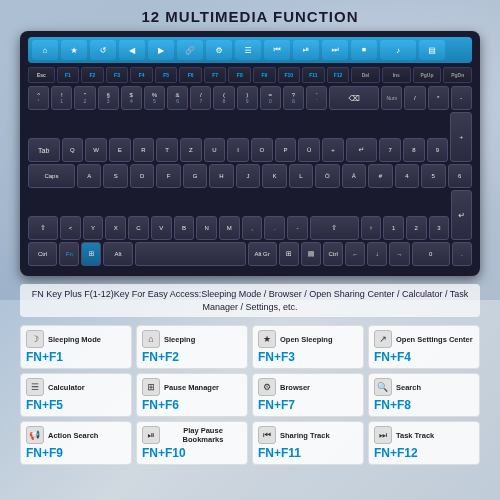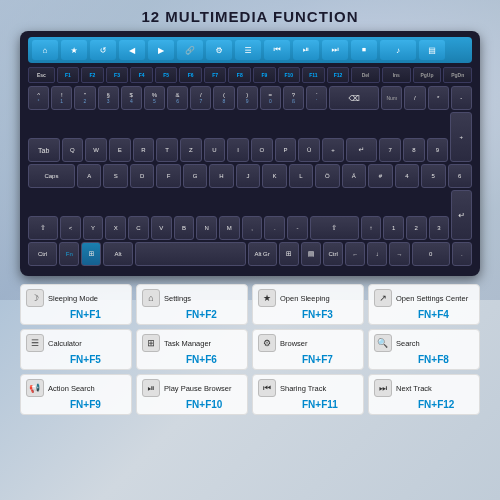--- a/index.html
+++ b/index.html
@@ -203,29 +203,28 @@
       align-items: center;
       justify-content: center;
       font-size: 9px;
       color: #333;
       flex-shrink: 0;
     }
 
     .feature-name {
       font-size: 7.5px;
       color: #222;
-      font-weight: 400;
+      font-weight: 700;
       text-align: center;
     }
 
     .feature-shortcut {
-      font-size: 10px;
+      font-size: 12px;
       color: #0088cc;
       font-weight: bold;
-      margin-left: 44px;
     }
   </style>
 </head>
 <body>
 <div class="bg-photo"></div>
 
 <div class="content">
   <div class="title">12 MULTIMEDIA FUNCTION</div>
 
   <div class="keyboard-wrapper">
@@ -399,33 +398,35 @@
       <div class="key" style="font-size:7px;">▤</div>
       <div class="key" style="font-size:6px;">Ctrl</div>
       <div class="key">←</div>
       <div class="key">↓</div>
       <div class="key">→</div>
       <div class="key wide-2">0</div>
       <div class="key">.</div>
     </div>
   </div>
 
+  <div class="description">FN Key Plus F(1-12)Key For Easy Access:Sleeping Mode / Browser / Open Sharing
+Center / Calculator / Task Manager / Settings, etc.</div>
 
   <div class="feature-grid">
     <div class="feature-item">
       <div class="feature-icon-row">
         <div class="feature-icon">☽</div>
         <span class="feature-name">Sleeping Mode</span>
       </div>
       <span class="feature-shortcut">FN+F1</span>
     </div>
     <div class="feature-item">
       <div class="feature-icon-row">
         <div class="feature-icon">⌂</div>
-        <span class="feature-name">Settings</span>
+        <span class="feature-name">Sleeping</span>
       </div>
       <span class="feature-shortcut">FN+F2</span>
     </div>
     <div class="feature-item">
       <div class="feature-icon-row">
         <div class="feature-icon">★</div>
         <span class="feature-name">Open Sleeping</span>
       </div>
       <span class="feature-shortcut">FN+F3</span>
     </div>
@@ -439,21 +440,21 @@
     <div class="feature-item">
       <div class="feature-icon-row">
         <div class="feature-icon">☰</div>
         <span class="feature-name">Calculator</span>
       </div>
       <span class="feature-shortcut">FN+F5</span>
     </div>
     <div class="feature-item">
       <div class="feature-icon-row">
         <div class="feature-icon">⊞</div>
-        <span class="feature-name">Task Manager</span>
+        <span class="feature-name">Pause Manager</span>
       </div>
       <span class="feature-shortcut">FN+F6</span>
     </div>
     <div class="feature-item">
       <div class="feature-icon-row">
         <div class="feature-icon">⚙</div>
         <span class="feature-name">Browser</span>
       </div>
       <span class="feature-shortcut">FN+F7</span>
     </div>
@@ -467,32 +468,32 @@
     <div class="feature-item">
       <div class="feature-icon-row">
         <div class="feature-icon">📢</div>
         <span class="feature-name">Action Search</span>
       </div>
       <span class="feature-shortcut">FN+F9</span>
     </div>
     <div class="feature-item">
       <div class="feature-icon-row">
         <div class="feature-icon">⏯</div>
-        <span class="feature-name">Play Pause Browser</span>
+        <span class="feature-name">Play Pause Bookmarks</span>
       </div>
       <span class="feature-shortcut">FN+F10</span>
     </div>
     <div class="feature-item">
       <div class="feature-icon-row">
         <div class="feature-icon">⏮</div>
         <span class="feature-name">Sharing Track</span>
       </div>
       <span class="feature-shortcut">FN+F11</span>
     </div>
     <div class="feature-item">
       <div class="feature-icon-row">
         <div class="feature-icon">⏭</div>
-        <span class="feature-name">Next Track</span>
+        <span class="feature-name">Task Track</span>
       </div>
       <span class="feature-shortcut">FN+F12</span>
     </div>
   </div>
 </div>
 
 </body></html>

